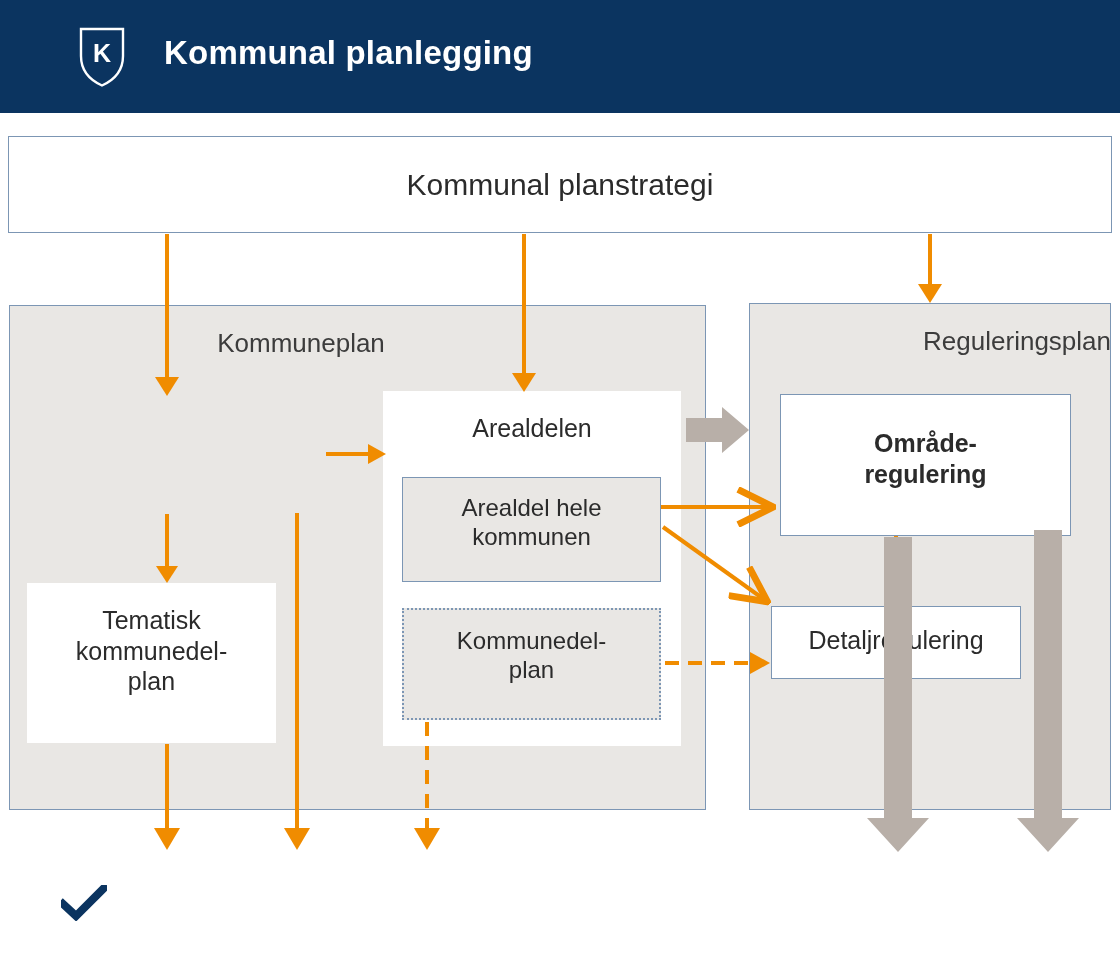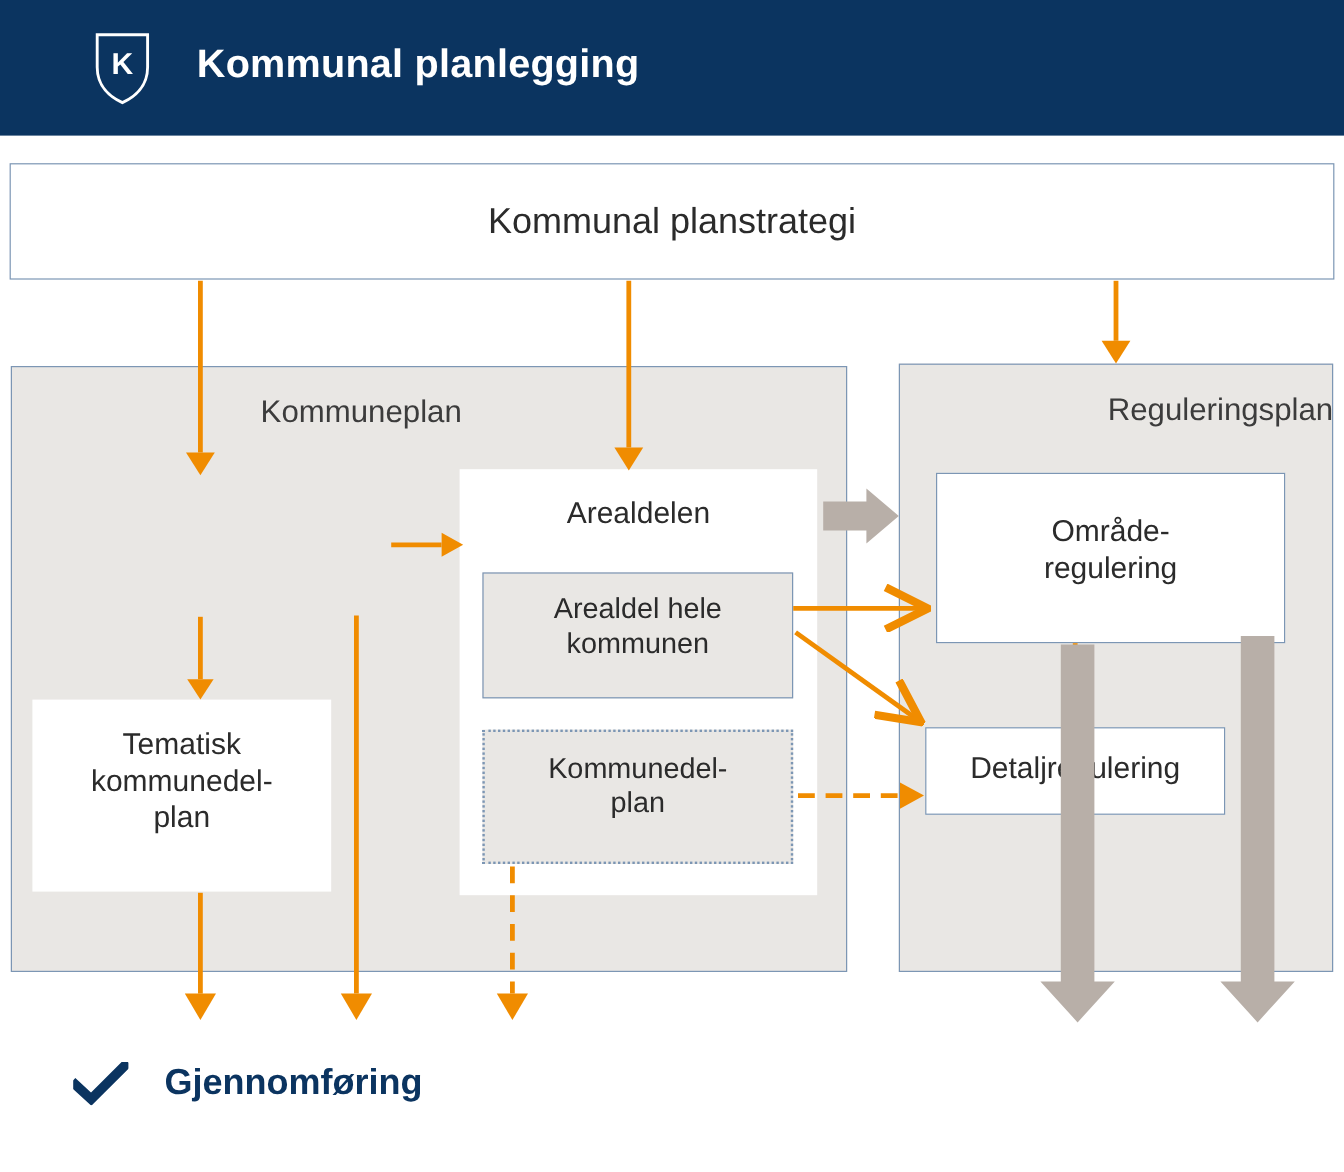--- a/index.html
+++ b/index.html
@@ -119,21 +119,21 @@
 
   #arealdelen-box { left: 383px; top: 391px; width: 298px; height: 355px; }
   #arealdelen-label { top: 22px; font-size: 25px; }
 
   #arealdel-hele-box { left: 402px; top: 477px; width: 259px; height: 105px; }
   #arealdel-hele-label { top: 15px; font-size: 24px; }
 
   #kommunedel-box { left: 402px; top: 608px; width: 259px; height: 112px; }
   #kommunedel-label { top: 16px; font-size: 24px; }
 
-  #omraade-box { left: 780px; top: 394px; width: 291px; height: 142px; }
+  #omraade-box { left: 780px; top: 394px; width: 291px; height: 142px; font-weight: bold; }
   #omraade-label { top: 33px; font-size: 25px; }
 
   #detalj-box { left: 771px; top: 606px; width: 250px; height: 73px; }
   #detalj-label { top: 18px; font-size: 25px; }
 
   
   #gjennomforing-bar {
     left: 8px; top: 851px;
     width: 1104px; height: 95px;
     background: #E9E7E4;
@@ -210,21 +210,20 @@
   <div class="wbox" id="detalj-box">
     <div class="ctext" id="detalj-label">Detaljregulering</div>
   </div>
 
   <div id="gjennomforing-bar"></div>
   <div id="gjennomforing-check">
     <svg viewBox="0 0 46 36" width="46" height="36" aria-hidden="true">
       <path d="M2 19 L15 31 L43 3" fill="none" stroke="#0B3460" stroke-width="8" stroke-linecap="square" stroke-linejoin="miter"></path>
     </svg>
   </div>
-  <div id="gjennomforing-label">Gjennomføring</div>
 
   <svg id="arrows" viewBox="0 0 1120 977">
     <defs>
       <marker id="o-head" markerWidth="9" markerHeight="9" refX="3.2" refY="4.5" orient="auto">
         <path d="M0,0 L9,4.5 L0,9 z" fill="#F08C00"></path>
       </marker>
       <marker id="o-head-open" markerWidth="10" markerHeight="10" refX="8.5" refY="5" orient="auto">
         <path d="M0.5,0.6 L9.3,5 L0.5,9.4" fill="none" stroke="#F08C00" stroke-width="1.7"></path>
       </marker>
     </defs>

